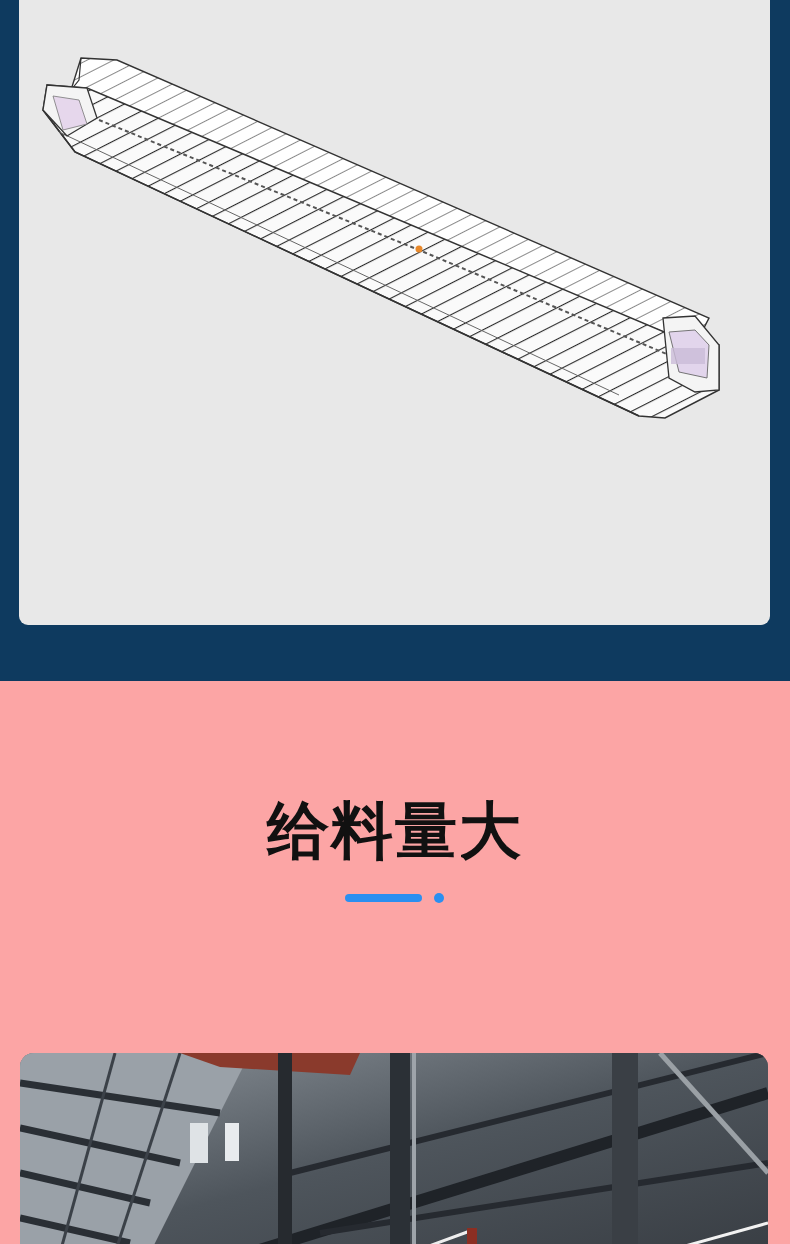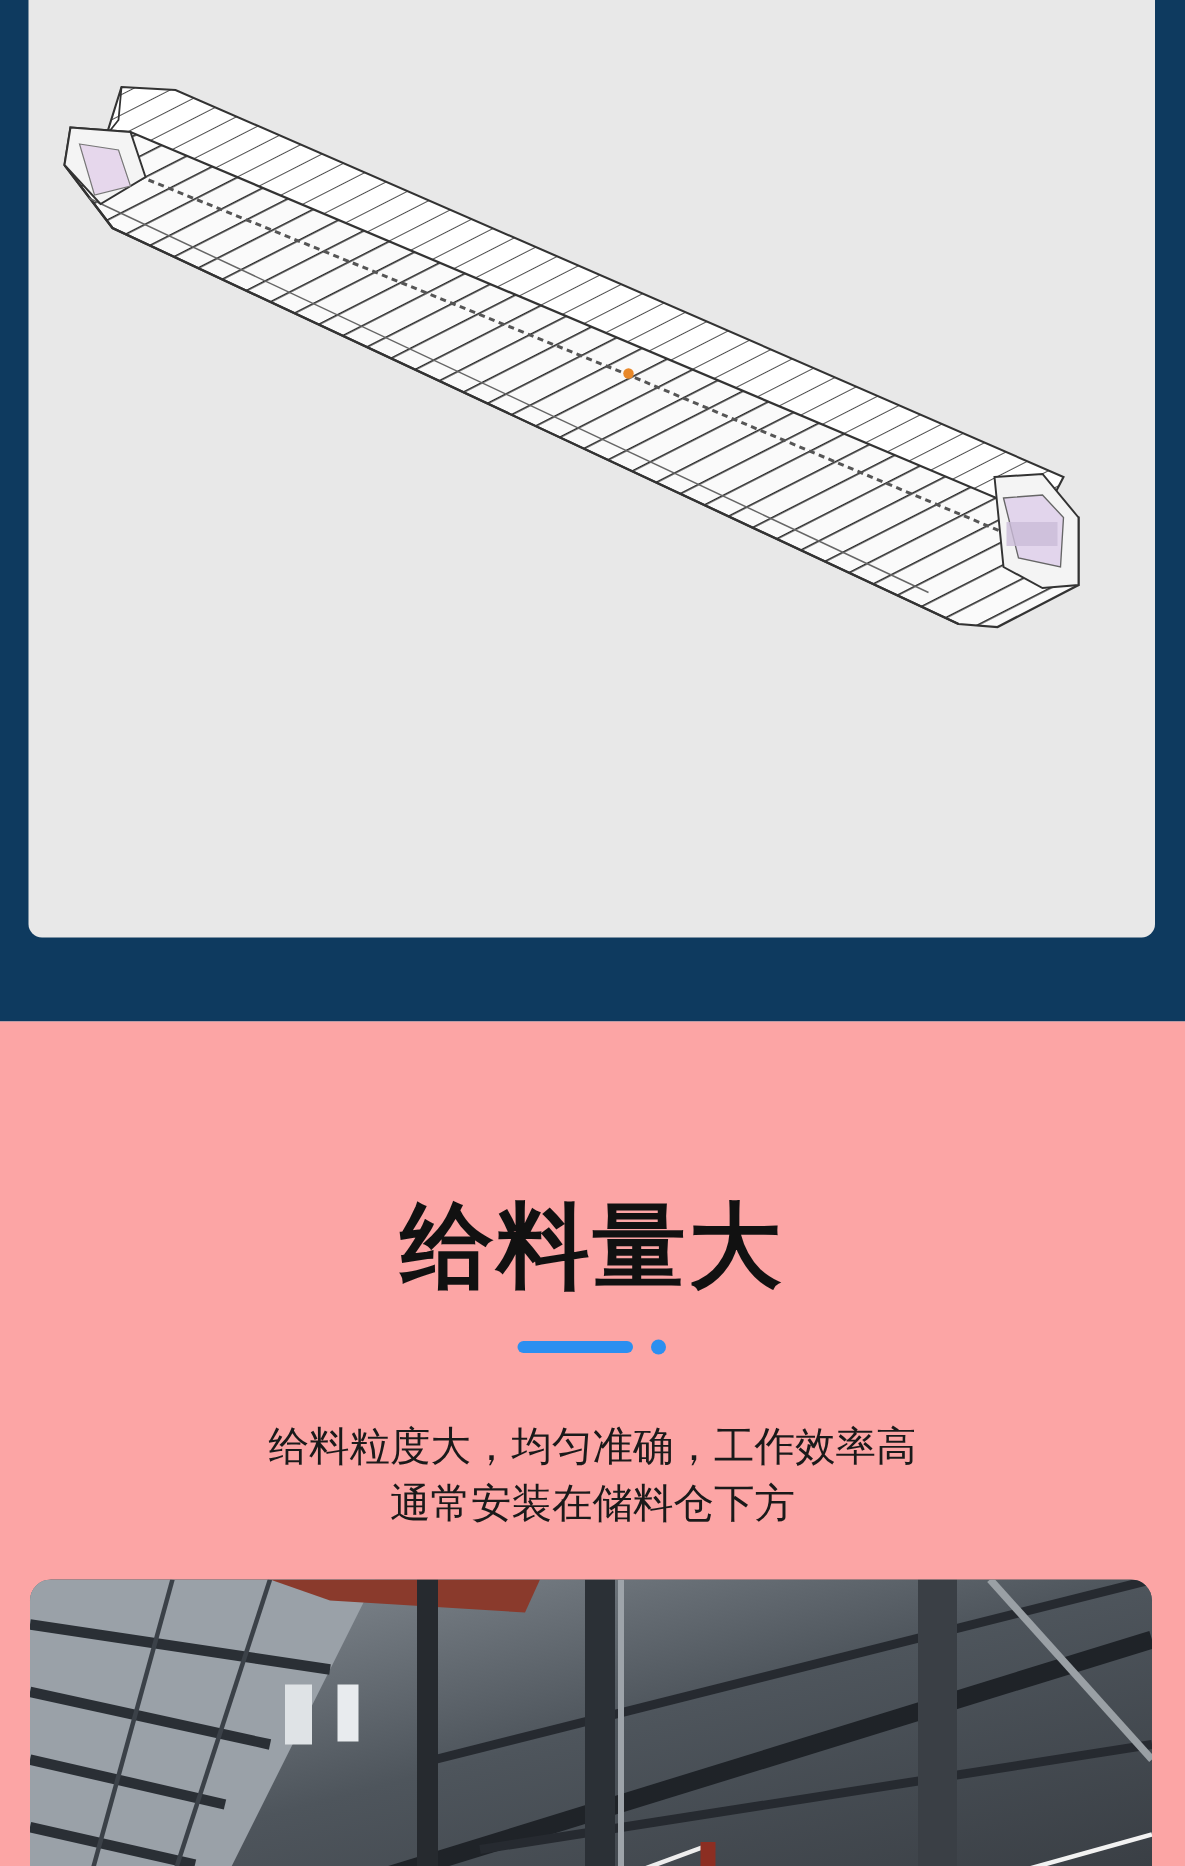--- a/index.html
+++ b/index.html
@@ -78,24 +78,20 @@
 
       <circle cx="400" cy="249" r="3.5" fill="#e8882a"></circle>
     </svg>
   </div>
 </div>
 
 <div class="feature-section">
   <h1 class="feature-title">给料量大</h1>
   <div class="accent-bar" style="background:#2b8ff0"></div>
   <div class="accent-dot" style="background:#2b8ff0"></div>
-  <div class="feature-desc">
-    <div>给料粒度大，均匀准确，工作效率高</div>
-    <div>通常安装在储料仓下方</div>
-  </div>
 
   <div class="photo-card">
     <svg width="748" height="200" viewBox="0 0 748 200">
       <defs>
         <linearGradient id="roof" x1="0" y1="0" x2="1" y2="1">
           <stop offset="0" stop-color="#8d949b"></stop>
           <stop offset="0.5" stop-color="#4e555c"></stop>
           <stop offset="1" stop-color="#393e44"></stop>
         </linearGradient>
       </defs>

